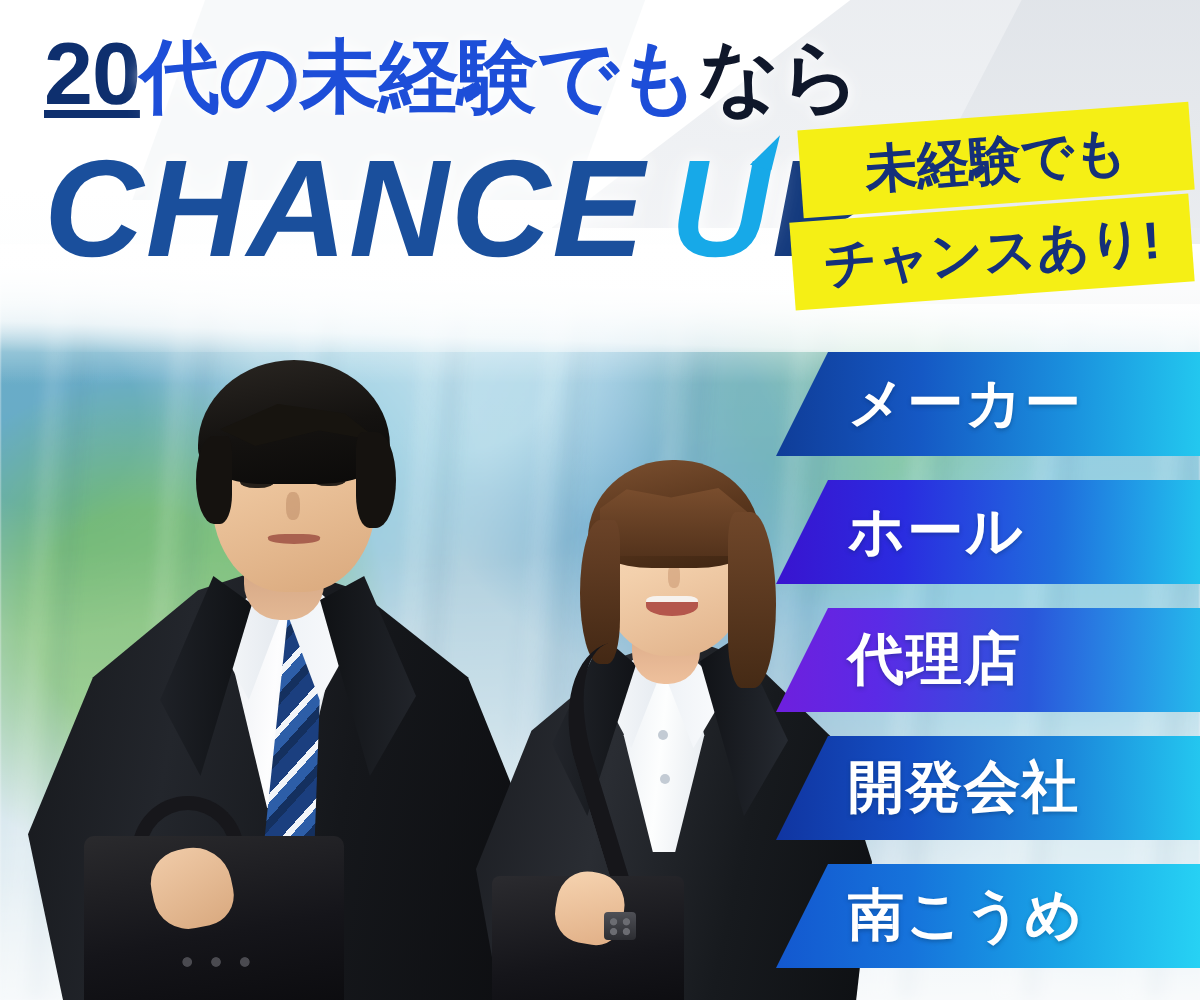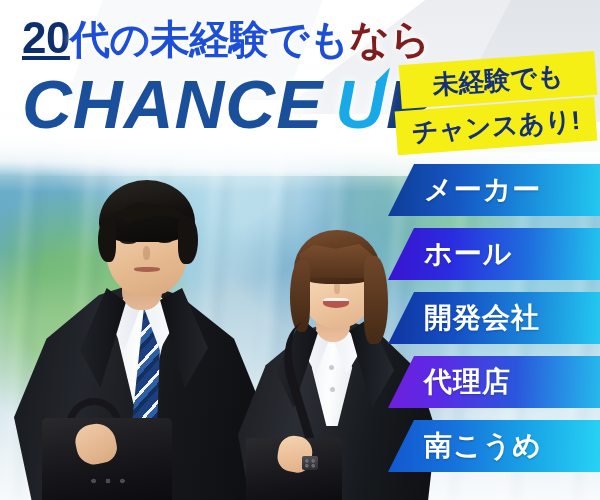--- a/index.html
+++ b/index.html
@@ -319,21 +319,21 @@
     position: absolute; left: 22px; top: 16px; z-index: 20;
     white-space: nowrap;
     line-height: 1;
   }
   .hl-line1 {
     font-size: 40px; font-weight: 700; letter-spacing: -0.5px;
     text-shadow: 0 0 6px rgba(255,255,255,.95), 0 0 12px rgba(255,255,255,.8);
   }
   .hl-num { color: #0e2f6e; font-size: 44px; font-weight: 700; text-decoration: underline; }
   .hl-dark { color: #1d4ed8; }
-  .hl-blue { color: #7f1d1d; }
+  .hl-blue { color: #0f172a; }
 
   .hl-line2 {
     margin-top: 10px;
     font-size: 69px; font-weight: 700; font-style: italic;
     letter-spacing: 1px;
     text-shadow: 0 0 8px rgba(255,255,255,.95), 0 0 16px rgba(255,255,255,.75);
   }
   .hl-chance { color: #1a4f9c; }
   .hl-u {
     color: #17a9e8; position: relative; display: inline-block;
@@ -364,21 +364,21 @@
     letter-spacing: 0px;
   }
   .badge-2 {
     left: 396px; top: 104px; width: 200px; height: 44px;
     transform: rotate(-4.2deg);
     font-size: 26px;
     letter-spacing: 0px;
   }
 
   
-  .cats { position: absolute; right: 0; top: 164px; width: 212px; z-index: 18; }
+  .cats { position: absolute; right: 0; top: 176px; width: 212px; z-index: 18; }
   .cat {
     position: relative;
     height: 52px; width: 212px;
     margin-bottom: 12px;
     display: flex; align-items: center;
     clip-path: polygon(26px 0, 100% 0, 100% 100%, 0 100%);
     padding-left: 36px;
     color: #ffffff;
     font-size: 28px; font-weight: 700;
     letter-spacing: 1px;
@@ -496,25 +496,25 @@
     <span>チャンスあり!</span>
   </div>
 
   <div class="cats">
     <div class="cat cat-0">
       <span>メーカー</span>
     </div>
     <div class="cat cat-1">
       <span>ホール</span>
     </div>
+    <div class="cat cat-3">
+      <span>代理店</span>
+    </div>
     <div class="cat cat-2">
       <span>開発会社</span>
     </div>
-    <div class="cat cat-3">
-      <span>代理店</span>
-    </div>
     <div class="cat cat-4">
       <span>南こうめ</span>
     </div>
   </div>
 
 
 </div>
 
 </body></html>

